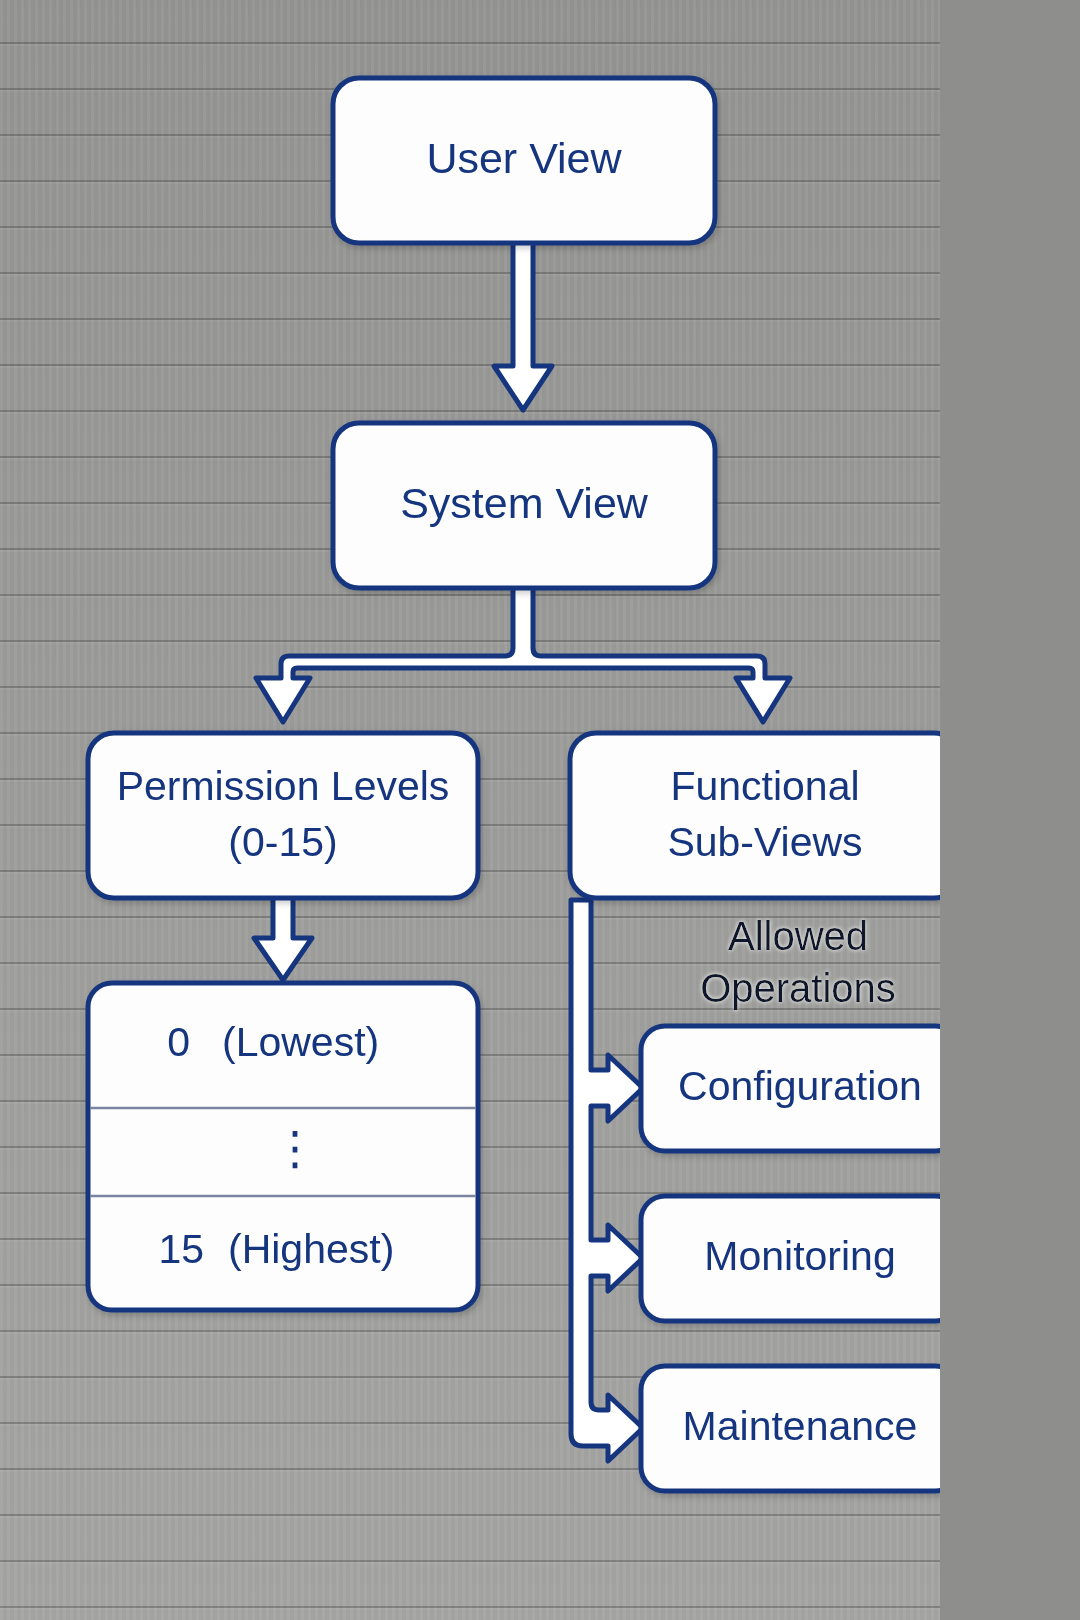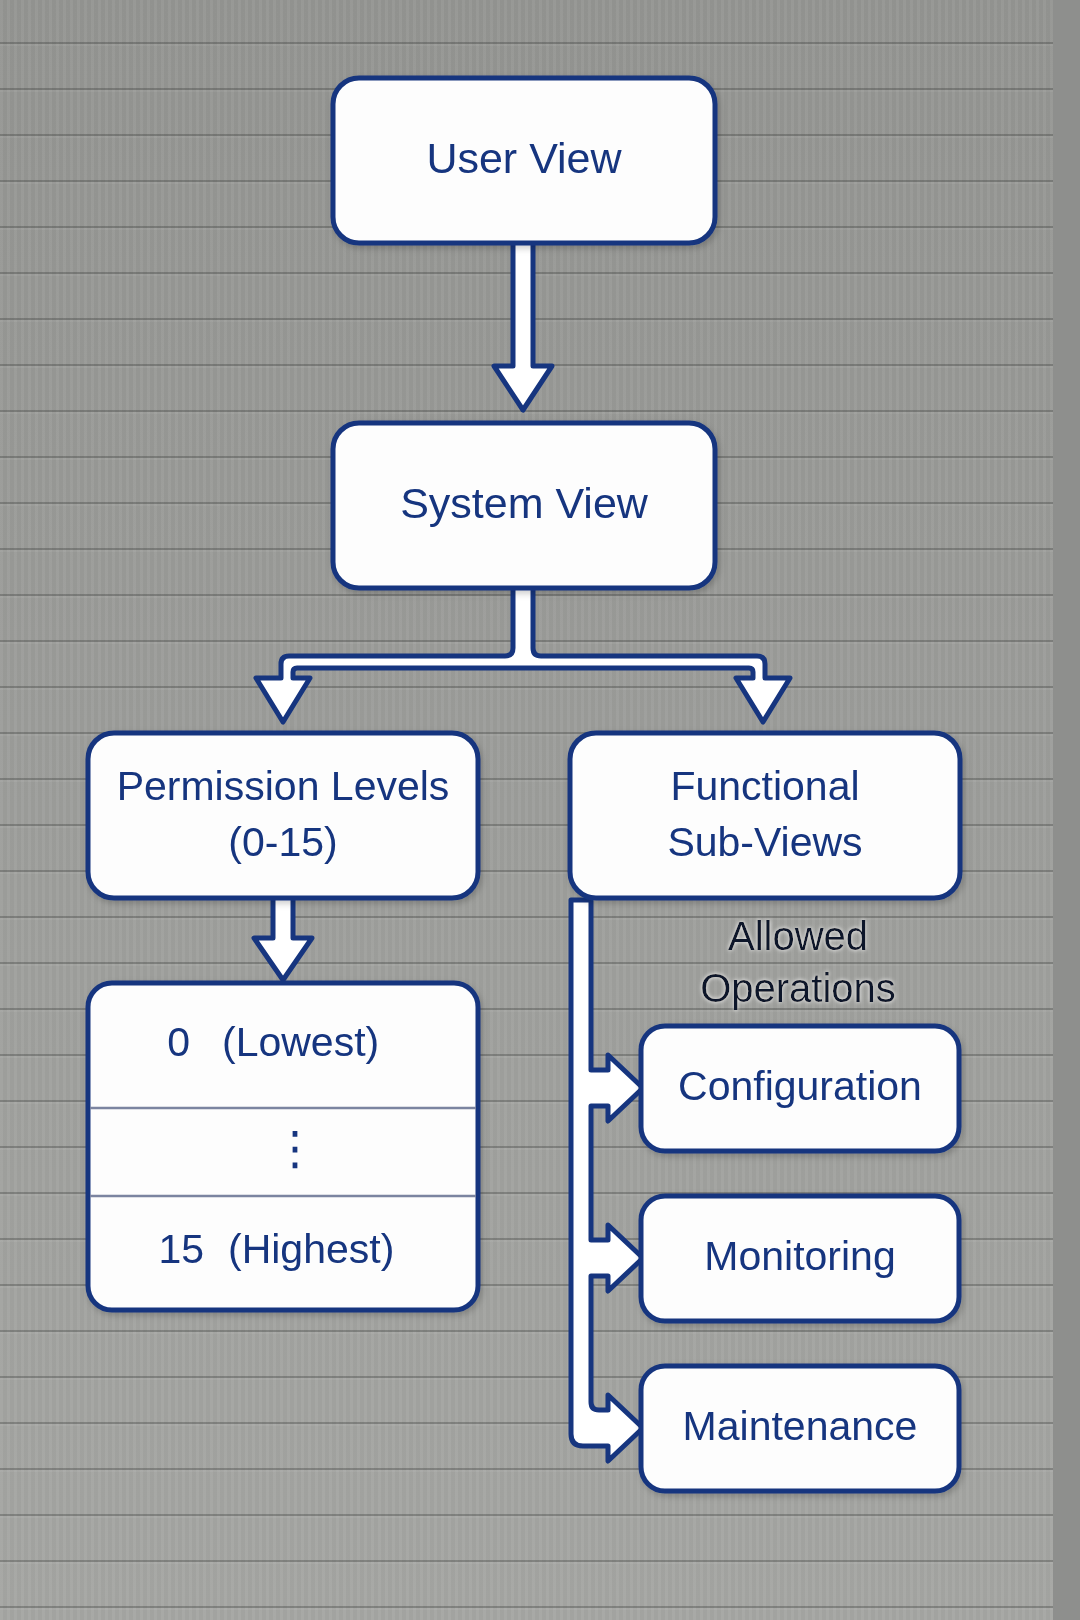--- a/index.html
+++ b/index.html
@@ -2,21 +2,21 @@
 <html><head>
 <meta charset="utf-8">
 <style>
   html, body {
     margin: 0;
     padding: 0;
     background: #8e8f8d;
   }
   #page {
     position: relative;
-    width: 1053px;
+    width: 940px;
     height: 1620px;
     overflow: hidden;
     font-family: "Liberation Sans", sans-serif;
     background:
       repeating-linear-gradient(
         to bottom,
         rgba(0,0,0,0.00) 0px,
         rgba(0,0,0,0.00) 42px,
         rgba(60,62,60,0.35) 42px,
         rgba(60,62,60,0.35) 44px,

